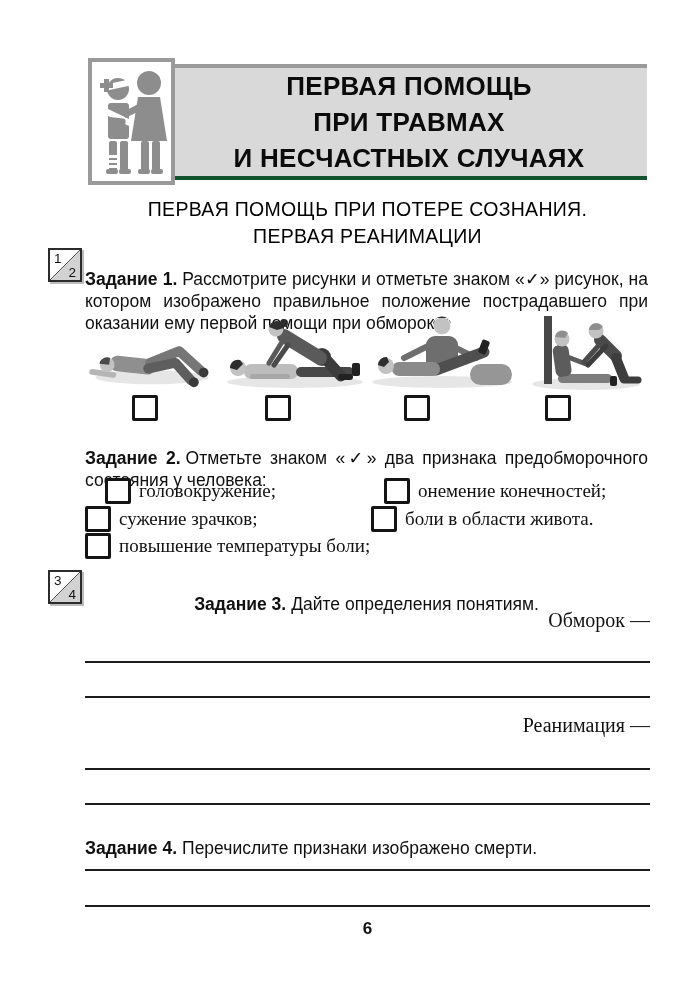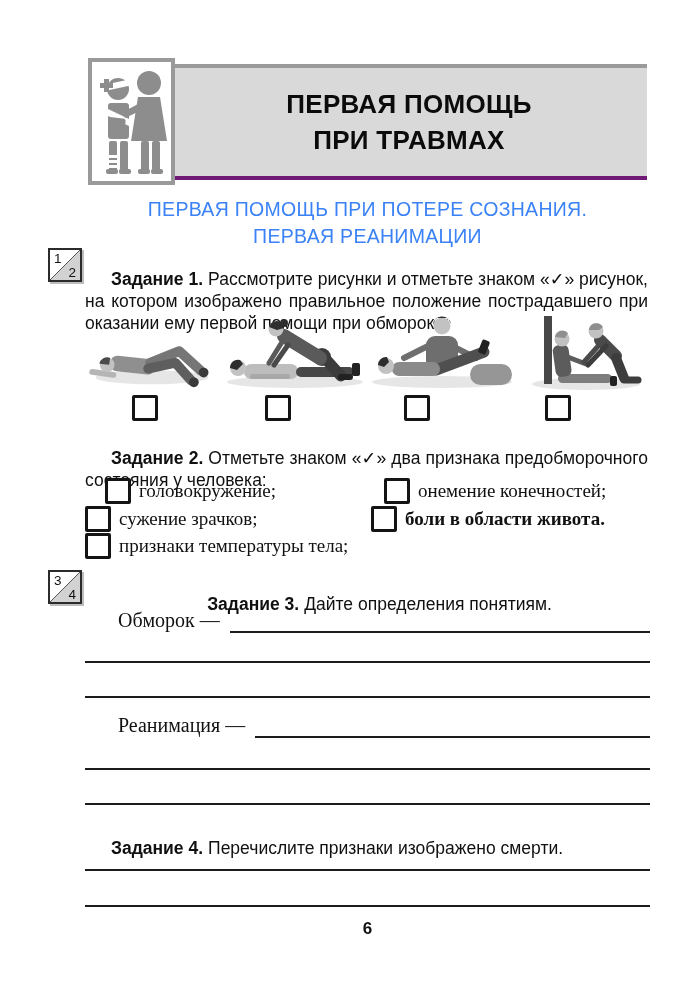--- a/index.html
+++ b/index.html
@@ -3,31 +3,31 @@
 <meta charset="utf-8">
 <style>
   html,body{margin:0;padding:0;background:#ffffff;}
   .page{position:relative;width:700px;height:1000px;background:#ffffff;overflow:hidden;
         font-family:"Liberation Sans",sans-serif;color:#111;}
 
   
   .icon-box{position:absolute;left:88px;top:58px;width:79px;height:119px;border:4px solid #9a9a9a;
             background:#fff;z-index:2;display:flex;align-items:center;justify-content:center;}
   .banner{position:absolute;left:171px;top:64px;width:476px;height:108px;background:#d9d9d9;
-          border-top:4px solid #9a9a9a;border-bottom:4px solid #701a75;z-index:1;
+          border-top:4px solid #9a9a9a;border-bottom:4px solid #14532d;z-index:1;
           display:flex;flex-direction:column;align-items:center;justify-content:center;}
   .banner .t{font-weight:bold;font-size:26px;line-height:36px;letter-spacing:.3px;color:#0b0b0b;
              text-align:center;white-space:nowrap;}
 
   .section-title{position:absolute;left:85px;top:196px;width:565px;text-align:center;
-                 font-size:19.5px;line-height:27px;color:#3b82f6;letter-spacing:.3px;}
+                 font-size:19.5px;line-height:27px;color:#000000;letter-spacing:.3px;}
 
   
   .task-par{position:absolute;font-size:17.5px;line-height:22px;text-align:justify;color:#101010;}
-  .task-par .lbl{font-weight:bold;margin-right:5px;margin-left:26px;}
+  .task-par .lbl{font-weight:bold;margin-right:5px;}
   #t1p{left:85px;top:250px;width:563px;}
   #t2p{left:85px;top:429px;width:563px;}
   #t3p{left:85px;top:575px;width:563px;text-align:center;}
   #t4p{left:85px;top:819px;width:563px;text-align:left;}
 
   
   .badge{position:absolute;width:30px;height:30px;border:2px solid #2b2b2b;background:
          linear-gradient(to bottom right,#ffffff 48.5%,#555 48.5%,#555 51.5%,#d2d2d2 51.5%);
          box-shadow:2px 2px 0 #bdbdbd;z-index:2;}
   .badge span{position:absolute;font-size:13.5px;color:#111;}
@@ -43,21 +43,21 @@
   #fig3{left:366px;top:312px;}
   #fig4{left:528px;top:312px;}
 
   
   .checkbox{position:absolute;width:20px;height:20px;border:3px solid #141414;border-radius:2px;background:#fff;}
   .opt{position:absolute;display:flex;align-items:flex-start;}
   .opt .cb{width:20px;height:20px;border:3px solid #141414;border-radius:2px;background:#fff;flex:0 0 auto;}
   .opt .ol{margin-left:8px;font-family:"Liberation Serif",serif;font-size:19px;line-height:25px;color:#111;}
 
   
-  .term-row{position:absolute;left:118px;width:532px;display:flex;align-items:flex-end;}
+  .term-row{position:absolute;left:118px;width:532px;display:flex;align-items:flex-end;flex-direction:column;}
   .term-row .tl{font-family:"Liberation Serif",serif;font-size:20px;line-height:25px;color:#111;white-space:nowrap;}
   .term-row .wline{flex:1;margin-left:10px;height:23px;border-bottom:2px solid #1c1c1c;}
   .rule{position:absolute;left:85px;width:565px;height:2px;background:#1c1c1c;}
 
   .page-num{position:absolute;left:85px;top:919px;width:565px;text-align:center;
             font-weight:bold;font-size:17px;color:#111;}
 </style>
 </head>
 <body>
 
@@ -92,20 +92,21 @@
       <rect x="12" y="93" width="10" height="3" fill="#ffffff"></rect>
       <rect x="12" y="98" width="10" height="3" fill="#ffffff"></rect>
 
       <polygon points="44,36 27,45 29,51 46,43" fill="#8d8d8d"></polygon>
     </svg>
   </div>
 
   <div class="banner">
     <span class="t">ПЕРВАЯ ПОМОЩЬ</span>
     <span class="t">ПРИ ТРАВМАХ</span>
+    <span class="t">И НЕСЧАСТНЫХ СЛУЧАЯХ</span>
   </div>
 
   <div class="section-title">
     <div>ПЕРВАЯ ПОМОЩЬ ПРИ ПОТЕРЕ СОЗНАНИЯ.</div>
     <div>ПЕРВАЯ РЕАНИМАЦИИ</div>
   </div>
 
   <div class="badge" id="badge1">
     <span class="bt">1</span>
     <span class="bb">2</span>
@@ -191,27 +192,27 @@
   <div class="opt" style="left:85px;top:478px;padding-left:20px;">
     <span class="cb"></span>
     <span class="ol">головокружение;</span>
   </div>
   <div class="opt" style="left:85px;top:506px;">
     <span class="cb"></span>
     <span class="ol">сужение зрачков;</span>
   </div>
   <div class="opt" style="left:85px;top:533px;">
     <span class="cb"></span>
-    <span class="ol">признаки температуры тела;</span>
+    <span class="ol">повышение температуры боли;</span>
   </div>
   <div class="opt" style="left:384px;top:478px;">
     <span class="cb"></span>
     <span class="ol">онемение конечностей;</span>
   </div>
-  <div class="opt" style="left:371px;top:506px;font-weight:bold;">
+  <div class="opt" style="left:371px;top:506px;">
     <span class="cb"></span>
     <span class="ol">боли в области живота.</span>
   </div>
 
   <div class="badge" id="badge3">
     <span class="bt">3</span>
     <span class="bb">4</span>
   </div>
   <p class="task-par" id="t3p"><span class="lbl">Задание 3.</span><span>Дайте определения понятиям.</span></p>
 

